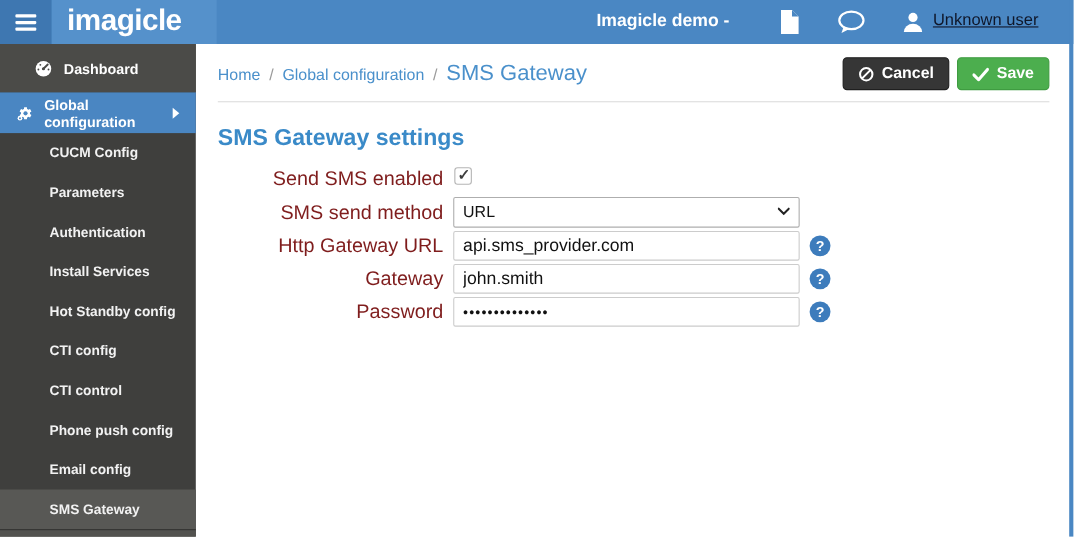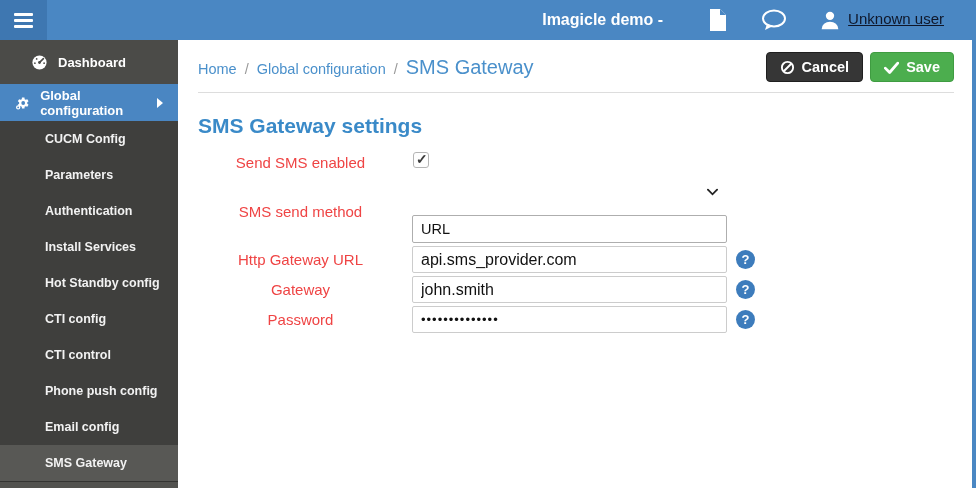--- a/index.html
+++ b/index.html
@@ -63,36 +63,36 @@
   .btn-save { background:#4cae4e; border:1px solid #3f9c41; }
   .separator { border:none; border-top:1px solid #ddd; margin-top:6px; }
 
   .page-heading { color:#3a8ac8; font-size:21px; font-weight:bold; margin:21px 0 11px 0; }
 
   
   .form-grid {
     display:grid; grid-template-columns:205px 315px 26px;
     column-gap:9px; row-gap:3px; align-items:center;
   }
-  .form-label { color:#ef4444; font-size:15px; text-align:center; white-space:nowrap; }
+  .form-label { color:#7f1d1d; font-size:18px; text-align:right; white-space:nowrap; }
   .cell-pad { height:22px; display:flex; align-items:center; margin-bottom:5px; }
   .checkbox {
     appearance:none; -webkit-appearance:none;
     width:16px; height:16px; border:1px solid #b5b5b5; border-radius:3px;
     background:#fefefe; position:relative; cursor:pointer; margin-left:1px;
   }
   .checkbox:checked::after {
     content:"✓"; position:absolute; top:-2px; left:2px;
     color:#3c3c3c; font-size:14px; font-weight:bold;
   }
   .select-wrap { position:relative; width:100%; }
   .select-field {
     width:100%; height:28px; border:1px solid #aeaeae; border-radius:2px;
     background:#fff; font-family:"Liberation Sans", sans-serif; font-size:14.5px; color:#111;
-    padding:0 26px 0 8px; appearance:none; -webkit-appearance:none; cursor:pointer;margin-top:36px;
+    padding:0 26px 0 8px; appearance:none; -webkit-appearance:none; cursor:pointer;
   }
   .select-chevron { position:absolute; right:9px; top:9px; pointer-events:none; display:flex; }
   .text-field {
     width:100%; height:27px; border:1px solid #ccc; border-radius:2px;
     font-family:"Liberation Sans", sans-serif; font-size:16px; color:#111; padding:0 8px;
   }
   .pw-field { letter-spacing:1px; font-size:13px; }
   .help-icon {
     width:19px; height:19px; border-radius:50%; background:#3d7cbc;
     color:#fff; font-size:13px; font-weight:bold;
@@ -101,20 +101,23 @@
 </style>
 </head>
 <body>
 
 <header class="topbar">
   <button class="hamburger-tile">
     <span></span>
     <span></span>
     <span></span>
   </button>
+  <div class="logo-tile">
+    <span class="logo-text">imagicle</span>
+  </div>
   <div class="topbar-right">
     <span class="env-title">Imagicle demo -</span>
     <button class="topbar-iconbtn">
       <svg width="20" height="24" viewBox="0 0 20 24">
         <path d="M2 1 h10 l6 6 v16 h-16 z" fill="#fff"></path>
         <path d="M12 1 l6 6 h-6 z" fill="#4a87c3"></path>
       </svg>
     </button>
     <button class="topbar-iconbtn">
       <svg width="26" height="22" viewBox="0 0 26 22">

